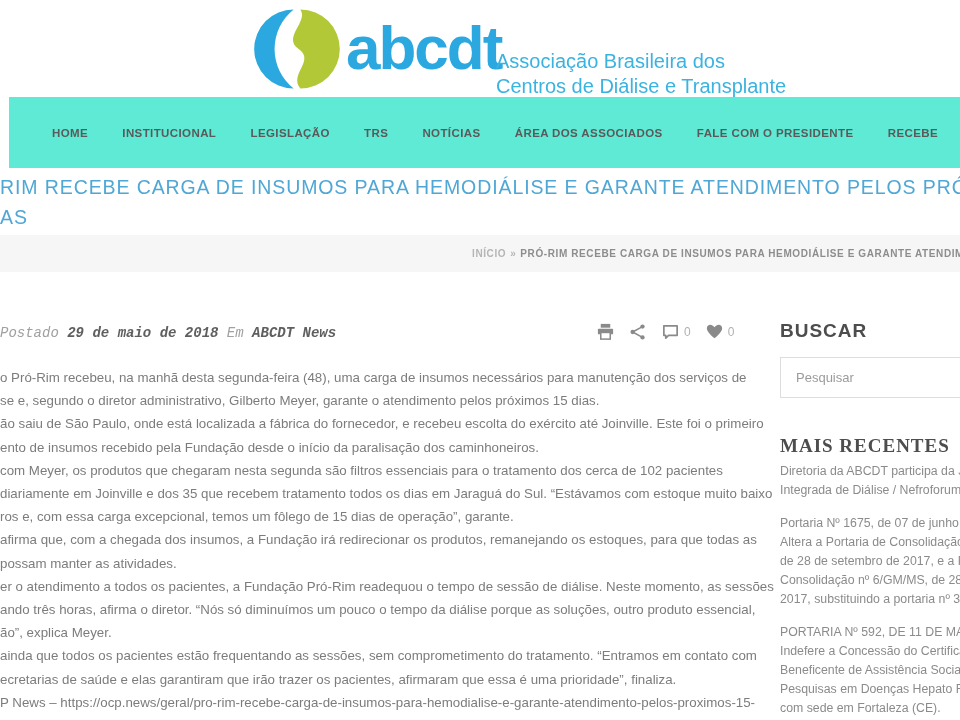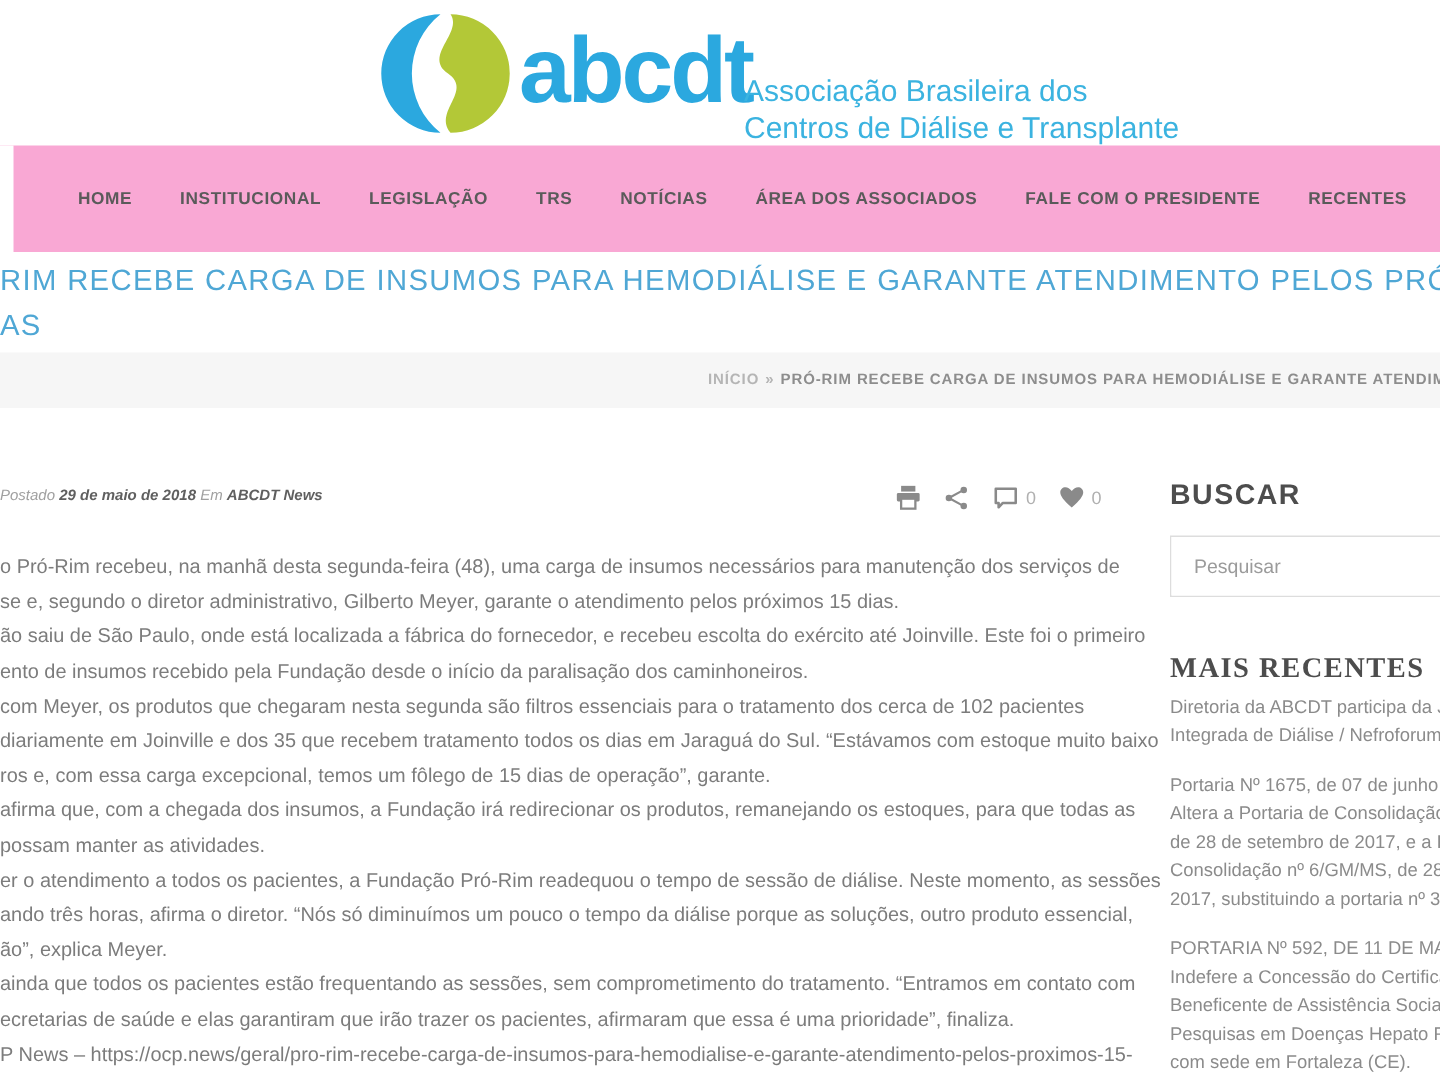--- a/index.html
+++ b/index.html
@@ -6,36 +6,36 @@
   html,body { width:960px; height:720px; background:#fff; font-family:"Liberation Sans", sans-serif; }
   #viewport { position:relative; width:960px; height:720px; overflow:hidden; background:#fff; }
 
   
   .header { position:absolute; left:16px; top:0; width:960px; height:97px; background:#fff; }
   .logo-icon { position:absolute; left:237px; top:7px; width:88px; height:84px; }
   .logo-text { position:absolute; left:330px; top:6px; font-size:62px; font-weight:700; letter-spacing:-2px; color:#2BA8DF; line-height:84px; }
   .tagline { position:absolute; left:480px; top:25px; color:#3BB3E0; font-size:20px; line-height:25px; font-weight:400;margin-top:24px; }
 
   
-  .navbar { position:absolute; left:0; top:97px; width:960px; height:71px; background:#f9a8d4; display:flex; align-items:center; justify-content:space-between; padding:0 22px 0 52px; }
+  .navbar { position:absolute; left:0; top:97px; width:960px; height:71px; background:#5eead4; display:flex; align-items:center; justify-content:space-between; padding:0 22px 0 52px; }
   .nav-gap { position:absolute; left:0; top:97px; width:9px; height:71px; background:#fff; z-index:2; }
   .nav-item { font-size:11.5px; font-weight:700; color:#5a5a5a; letter-spacing:0.4px; text-decoration:none; white-space:nowrap; cursor:pointer; }
 
   
   .page-title { position:absolute; left:0; top:172px; width:960px; height:62px; overflow:hidden; color:#4FA7D5; font-weight:400; letter-spacing:0.9px; font-size:19.5px; }
   .page-title .t-line { white-space:nowrap; line-height:30px; }
 
   
   .crumbband { position:absolute; left:0; top:235px; width:960px; height:37px; background:#f6f6f6; overflow:hidden; }
   .crumb { white-space:nowrap; padding-left:432px; line-height:37px; font-size:10px; font-weight:700; letter-spacing:0.6px; color:#8d8d8d; }
   .crumb .home { color:#b5b5b5; cursor:pointer;padding-left:40px; }
   .crumb .sep { color:#b5b5b5; padding:0 4px; }
 
   
-  .meta { position:absolute; left:0; top:325px; font-style:italic; font-size:10px; color:#a0a0a0; white-space:nowrap; }
+  .meta { position:absolute; left:0; top:325px; font-style:italic; font-size:14px; color:#a0a0a0; white-space:nowrap;font-family:Liberation Mono, monospace; }
   .meta b { color:#5f5f5f; font-weight:600; }
 
   
   .actions { position:absolute; left:596px; top:322px; display:flex; align-items:center; gap:14px; }
   .act { display:flex; align-items:center; gap:4px; cursor:pointer; }
   .act svg { display:block; }
   .count { font-size:12px; color:#b0b0b0; }
 
   
   .body-text { position:absolute; left:0; top:366px; width:775px; }
@@ -70,21 +70,21 @@
   </div>
 
   <div class="navbar">
       <a class="nav-item">HOME</a>
       <a class="nav-item">INSTITUCIONAL</a>
       <a class="nav-item">LEGISLAÇÃO</a>
       <a class="nav-item">TRS</a>
       <a class="nav-item">NOTÍCIAS</a>
       <a class="nav-item">ÁREA DOS ASSOCIADOS</a>
       <a class="nav-item">FALE COM O PRESIDENTE</a>
-      <a class="nav-item">RECENTES</a>
+      <a class="nav-item">RECEBE</a>
     </div>
   <div class="nav-gap"></div>
 
   <div class="page-title">
     <div class="t-line">RIM RECEBE CARGA DE INSUMOS PARA HEMODIÁLISE E GARANTE ATENDIMENTO PELOS PRÓ</div>
     <div class="t-line">AS</div>
   </div>
 
   <div class="crumbband">
     <div class="crumb">

